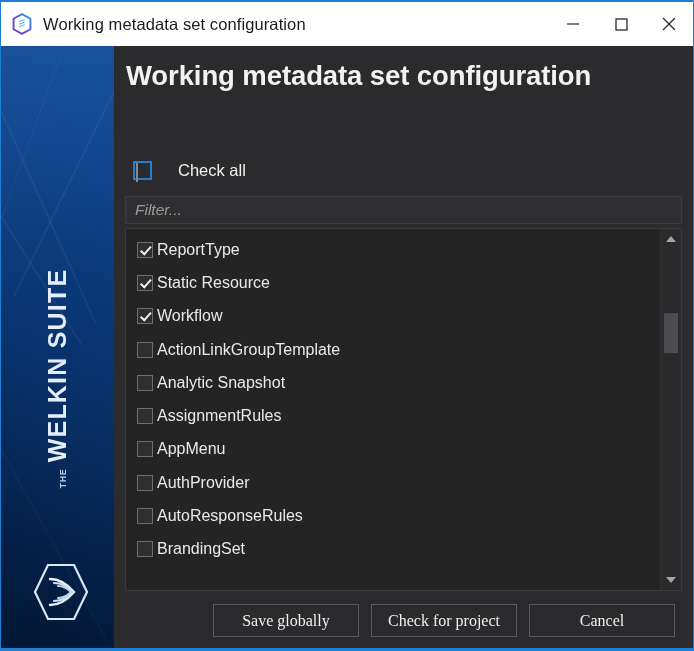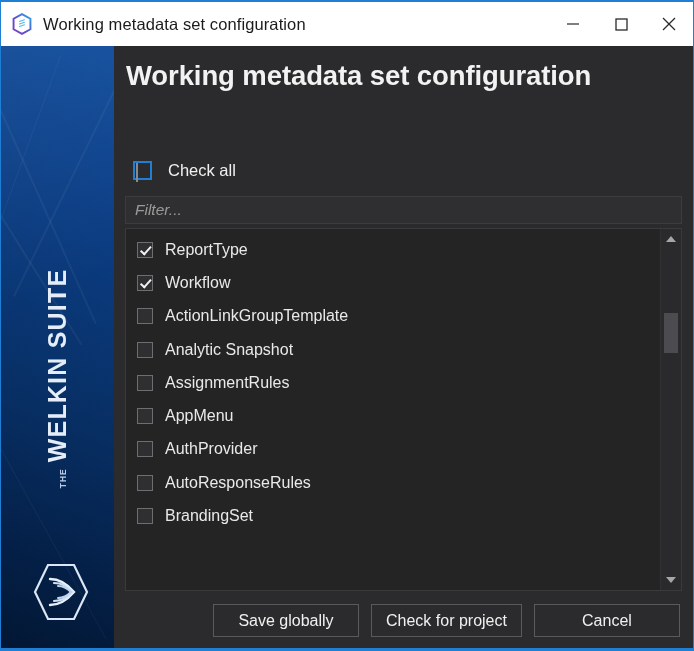--- a/index.html
+++ b/index.html
@@ -143,21 +143,21 @@
     color: #f2f2f2;
     letter-spacing: -0.1px;
   }
 
   .checkall-row {
     position: absolute;
     left: 11px;
     top: 115px;
     display: flex;
     align-items: flex-end;
-    gap: 16px;
+    gap: 26px;
     padding-left: 8px;
   }
   .cb-focus {
     width: 19px;
     height: 19px;
     box-sizing: border-box;
     border: 2px solid #1f7fd4;
     padding: 1px;
     background: #2b2b2d;
     display: block;
@@ -208,21 +208,21 @@
   .list-items {
     flex: 1 1 auto;
     overflow: hidden;
     padding-top: 4px;
   }
   .list-row {
     height: 33.3px;
     display: flex;
     align-items: center;
     padding-left: 11px;
-    gap: 12px;
+    gap: 4px;
     box-sizing: border-box;
   }
   .row-cb {
     width: 16px;
     height: 16px;
     box-sizing: border-box;
     border: 1px solid #6e6e70;
     background: #2f2f31;
     flex: 0 0 auto;
     position: relative;
@@ -298,21 +298,21 @@
     box-sizing: border-box;
   }
   .btn {
     height: 33px;
     min-width: 146px;
     padding: 0 14px;
     background: #2b2b2d;
     border: 1px solid #5a5a5c;
     color: #f0f0f0;
     font-size: 16px;
-    font-family: Liberation Sans, sans-serif;
+    font-family: Liberation Serif, serif;
     display: flex;
     align-items: center;
     justify-content: center;
     box-sizing: border-box;
     cursor: default;
   }
 </style>
 </head>
 <body>
 
@@ -390,20 +390,24 @@
     </div>
 
     <div class="list-wrap">
       <div class="list-items" id="list-items">
           <div class="list-row">
             <span class="row-cb checked"></span>
             <span class="row-label">ReportType</span>
           </div>
           <div class="list-row">
             <span class="row-cb checked"></span>
+            <span class="row-label">Static Resource</span>
+          </div>
+          <div class="list-row">
+            <span class="row-cb checked"></span>
             <span class="row-label">Workflow</span>
           </div>
           <div class="list-row">
             <span class="row-cb"></span>
             <span class="row-label">ActionLinkGroupTemplate</span>
           </div>
           <div class="list-row">
             <span class="row-cb"></span>
             <span class="row-label">Analytic Snapshot</span>
           </div>

